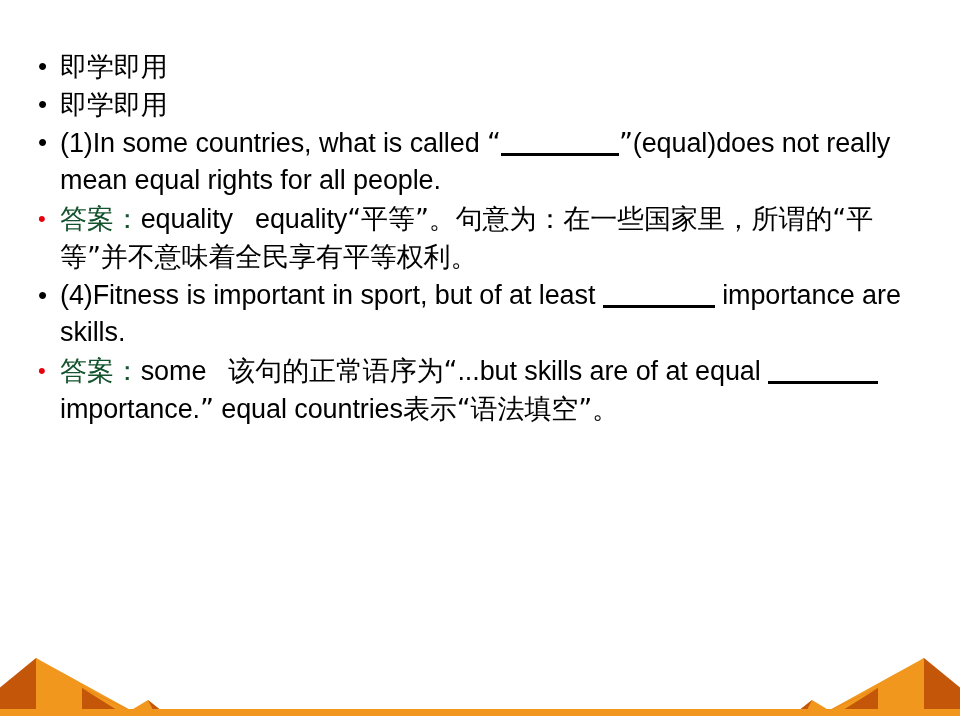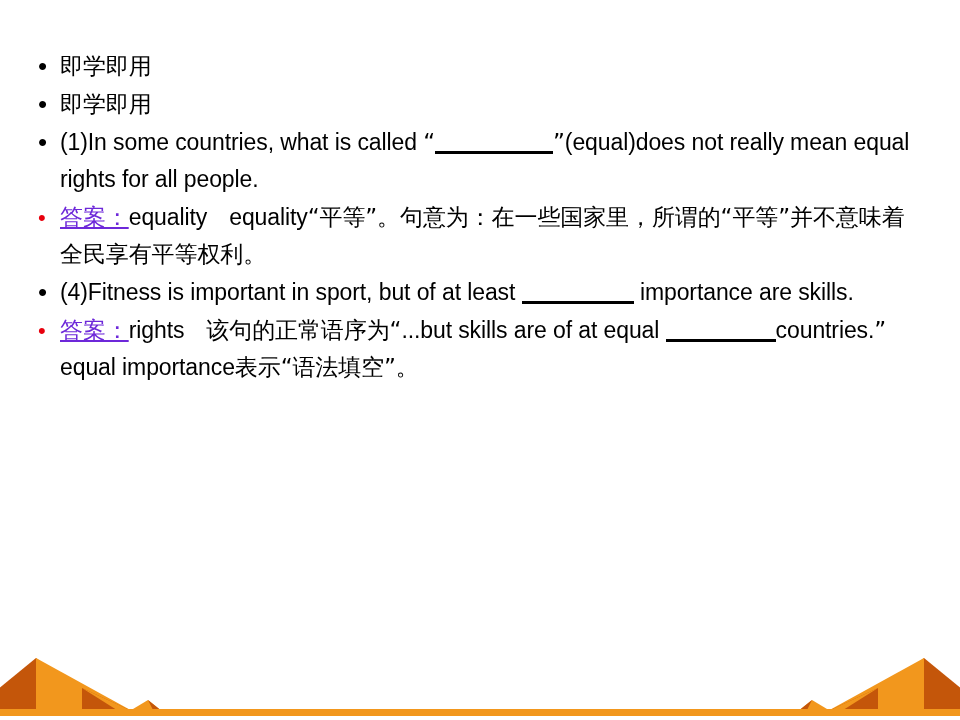--- a/index.html
+++ b/index.html
@@ -48,34 +48,33 @@
     color: #000000;
     user-select: none;
   }
   .bullet-mark.red {
     color: #e8000d;
     font-size: 22px;
   }
 
   .bullet-text {
     flex: 1 1 auto;
-    font-size: 23px;
+    font-size: 27px;
     line-height: 37px;
     color: #000000;
     letter-spacing: -0.1px;
     word-wrap: break-word;
   }
 
   .cn {
     font-family: "DejaVu Sans", "Liberation Sans", sans-serif;
   }
 
   .ans-label {
-    color: #6d28d9;
-    text-decoration: underline;
+    color: #14532d;
   }
 
   
   .blank {
     display: inline-block;
     border-bottom: 3px solid #000000;
     vertical-align: -4px;
     height: 22px;
   }
   .blank.w1 { width: 118px; }
@@ -129,21 +128,21 @@
       <div class="bullet-text"><span class="ans-label cn">答案：</span><span>equality</span><span class="sp-wide"></span><span>equality</span><span class="cn">“平等”。句意为：在一些国家里，所谓的“平等”并不意味着全民享有平等权利。</span></div>
     </div>
 
     <div class="bullet-row">
       <div class="bullet-mark" style="color: rgb(0, 0, 0);">•</div>
       <div class="bullet-text"><span>(4)Fitness is important in sport, but of at least</span> <span class="blank w2"></span> <span>importance are skills.</span></div>
     </div>
 
     <div class="bullet-row">
       <div class="bullet-mark red" style="color: rgb(232, 0, 13);">•</div>
-      <div class="bullet-text"><span class="ans-label cn">答案：</span><span>rights</span><span class="sp-wide"></span><span class="cn">该句的正常语序为</span><span class="cn">“</span><span>...but skills are of at equal</span> <span class="blank w3"></span><span>countries.</span><span class="cn">”</span> <span>equal importance</span><span class="cn">表示“语法填空”。</span></div>
+      <div class="bullet-text"><span class="ans-label cn">答案：</span><span>some</span><span class="sp-wide"></span><span class="cn">该句的正常语序为</span><span class="cn">“</span><span>...but skills are of at equal</span> <span class="blank w3"></span><span>importance.</span><span class="cn">”</span> <span>equal countries</span><span class="cn">表示“语法填空”。</span></div>
     </div>
 
   </div>
 
   <div id="footer-deco">
     <svg width="960" height="72" viewBox="0 0 960 72" xmlns="http://www.w3.org/2000/svg">
 
       <polygon points="-30,64 36,10 102,64" fill="#c4560a"></polygon>
 
       <polygon points="36,10 102,64 36,64" fill="#f2971d"></polygon>

